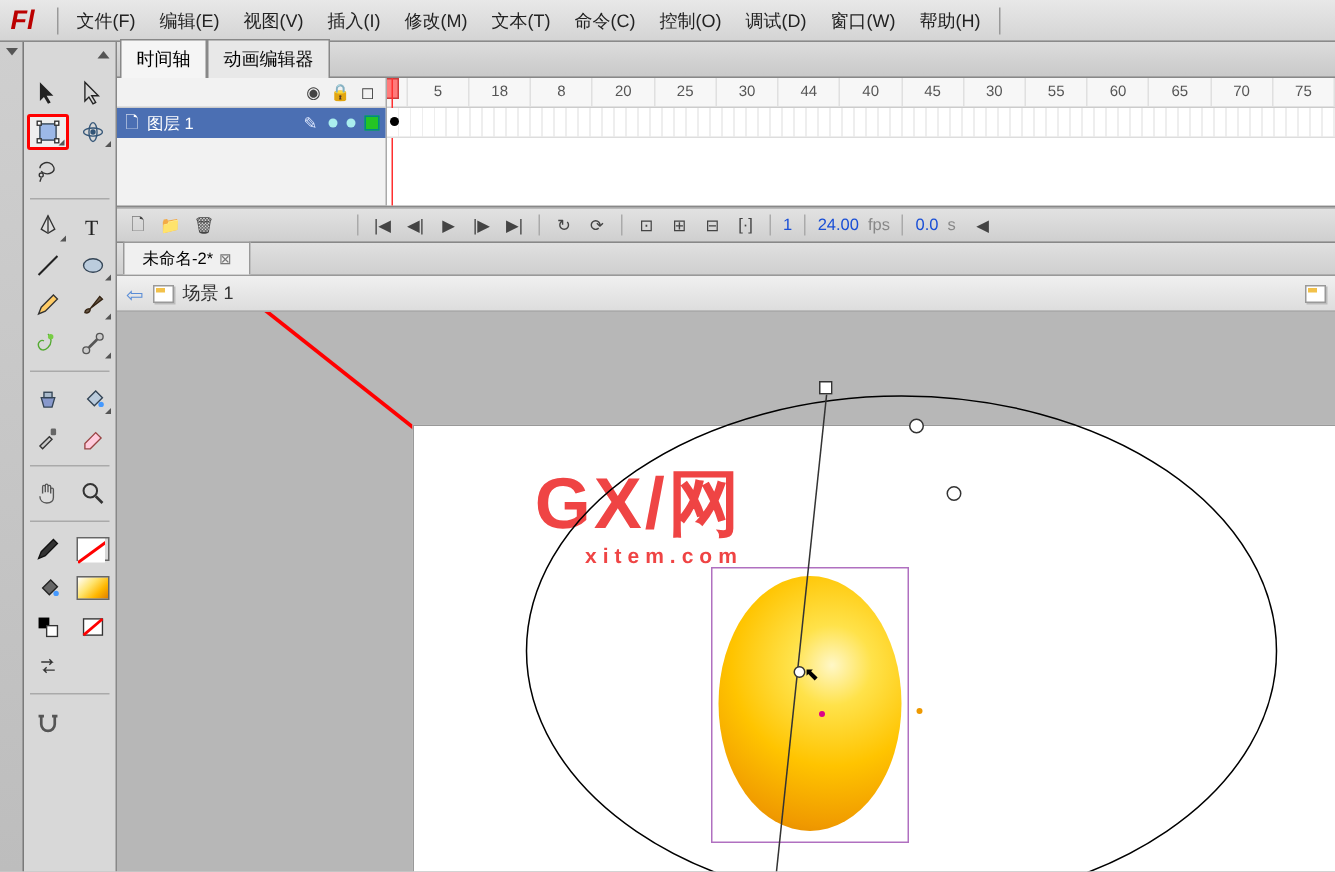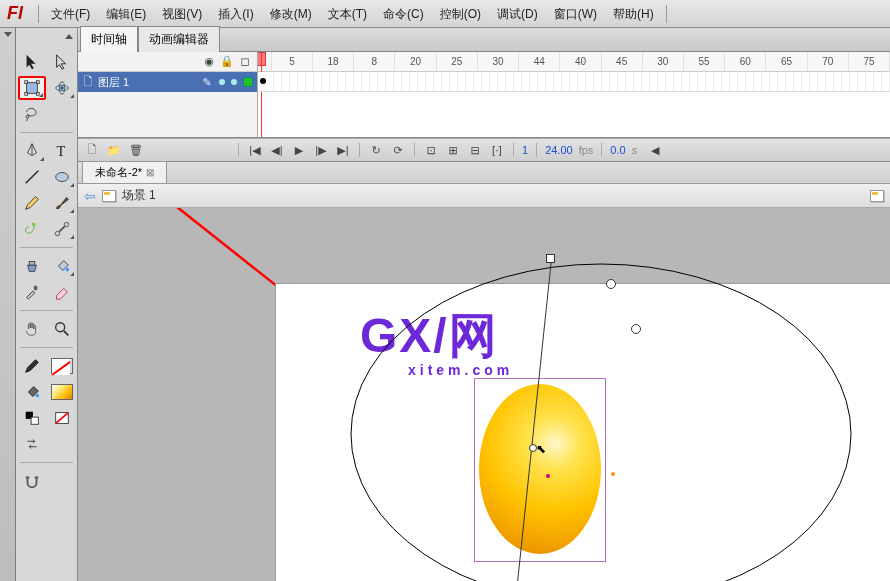--- a/index.html
+++ b/index.html
@@ -67,21 +67,21 @@
   .scene-bar{height:24px;background:linear-gradient(#f0f0f0,#ddd);border-bottom:1px solid #aaa;display:flex;align-items:center;gap:6px;padding:0 6px;color:#333;}
   .scene-bar .back{color:#5a8dd6;font-size:14px;}
   .scene-ic{width:14px;height:12px;background:#fff;border:1px solid #999;box-shadow:1px 1px 0 #bbb;position:relative;}
   .scene-ic::after{content:"";position:absolute;top:1px;left:1px;width:6px;height:3px;background:#f2c14a;}
   
   .scene-right{margin-left:auto;display:flex;gap:6px;align-items:center;}
   
   .canvas-wrap{flex:1;background:#b7b7b7;position:relative;overflow:hidden;}
   .stage{position:absolute;left:197px;top:75px;width:620px;height:420px;background:#fff;border:1px solid #999;}
   
-  .wm{position:absolute;left:84px;top:20px;color:#6d28d9;font-size:48px;font-weight:bold;letter-spacing:2px;pointer-events:none;user-select:none;}
+  .wm{position:absolute;left:66px;top:20px;color:#ef4444;font-size:48px;font-weight:bold;letter-spacing:2px;pointer-events:none;user-select:none;text-align:right;}
   .wm small{display:block;font-size:14px;letter-spacing:4px;margin-top:-6px;margin-left:48px;}
   
   .big-ellipse{position:absolute;left:70px;top:-30px;width:510px;height:360px;}
   .sel-box{position:absolute;left:198px;top:94px;width:132px;height:184px;border:1px solid #b070c0;}
   .yolk{position:absolute;left:203px;top:100px;width:122px;height:170px;border-radius:50%;background:radial-gradient(circle at 62% 35%, #fff7c7 0%, #ffe24a 20%, #ffc400 50%, #f09a00 80%, #d47b00 100%);} 
   .grad-line{position:absolute;top:-25px;left:275px;width:1px;height:336px;background:#333;transform-origin:top left;transform:rotate(6deg);}
   .grad-handle{position:absolute;width:10px;height:10px;background:#fff;border:1px solid #333;border-radius:50%;}
   .grad-sq{position:absolute;width:9px;height:9px;background:#fff;border:1px solid #333;}
   .mini-dot{position:absolute;width:4px;height:4px;border-radius:2px;}
   .cursor-arrow{position:absolute;font-size:12px;color:#000;}

